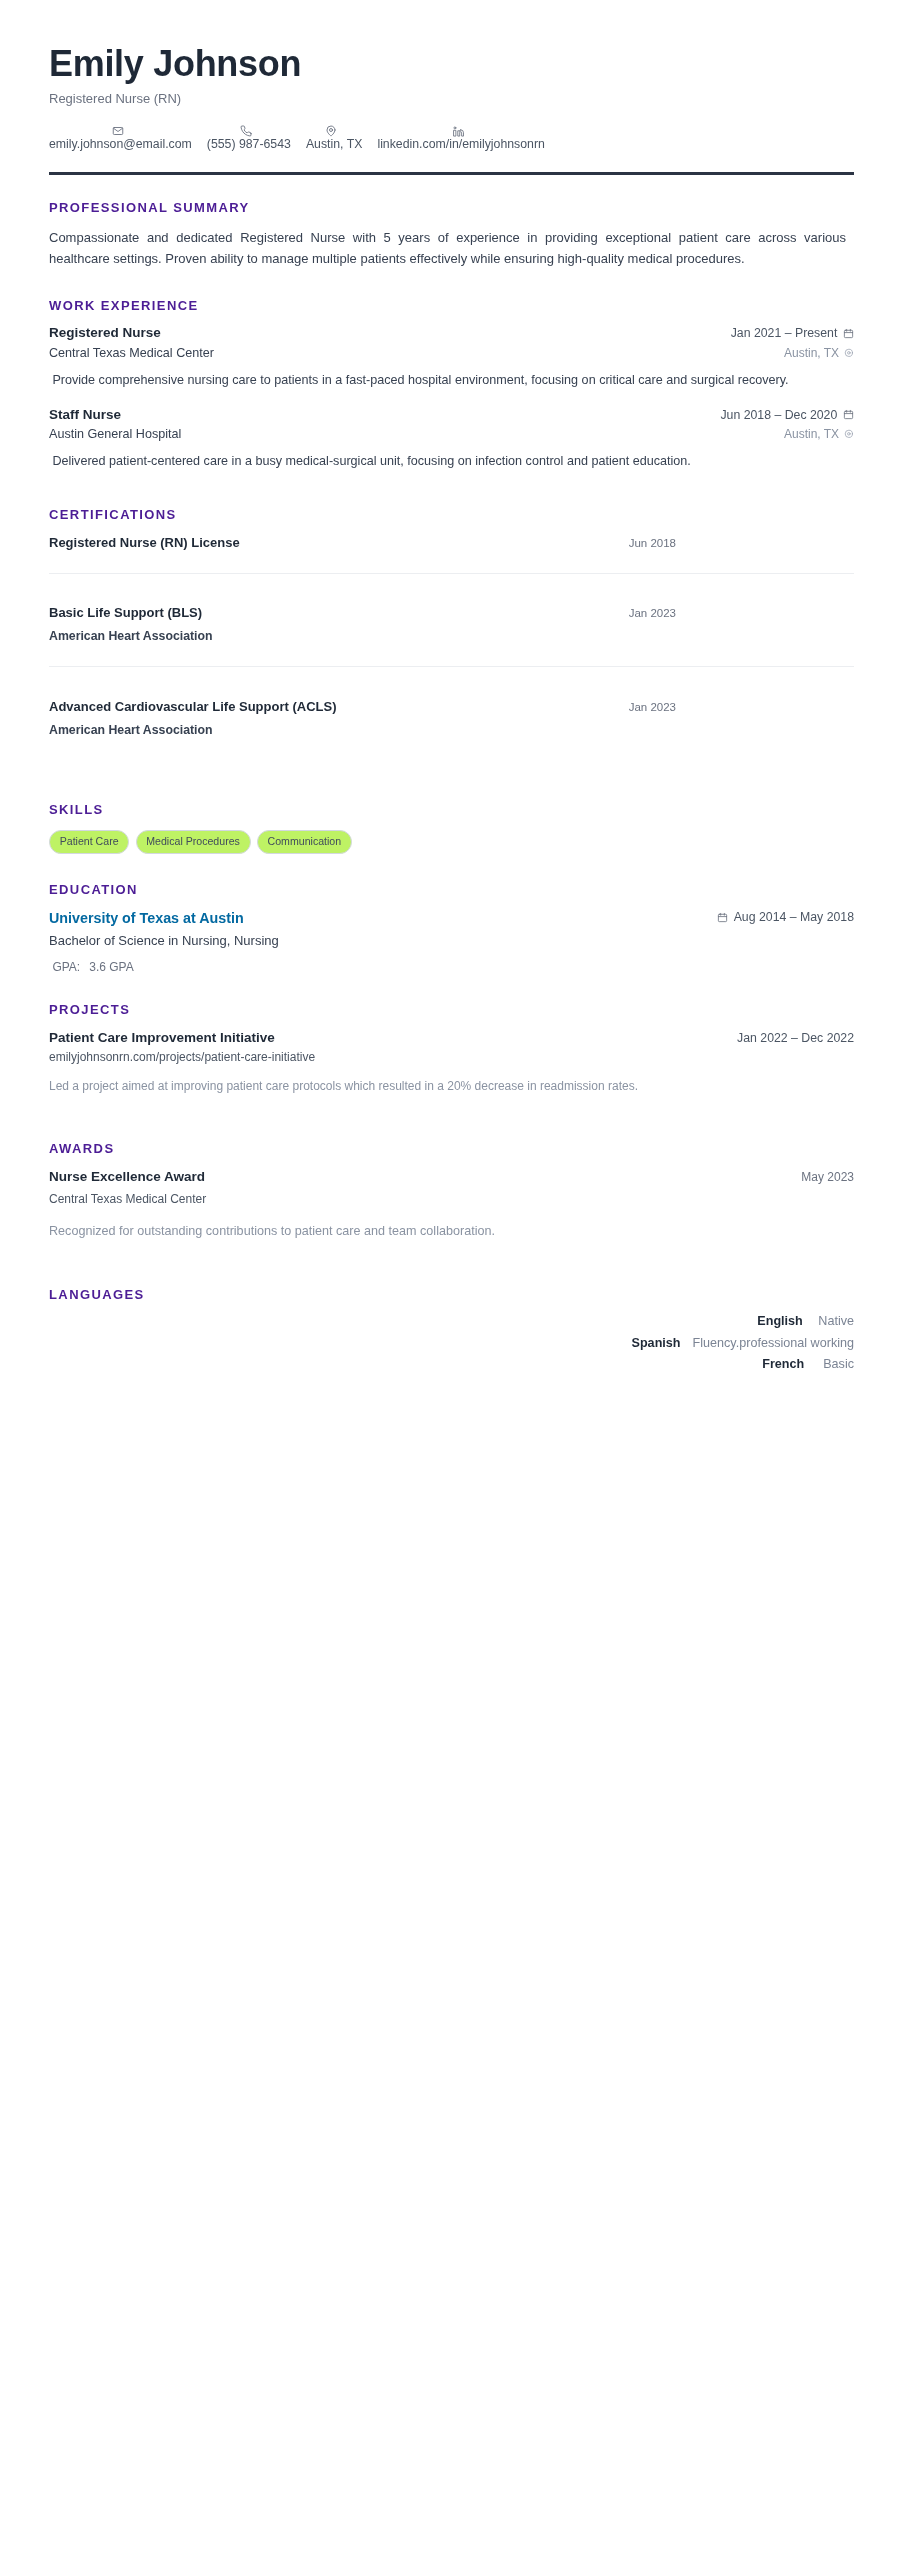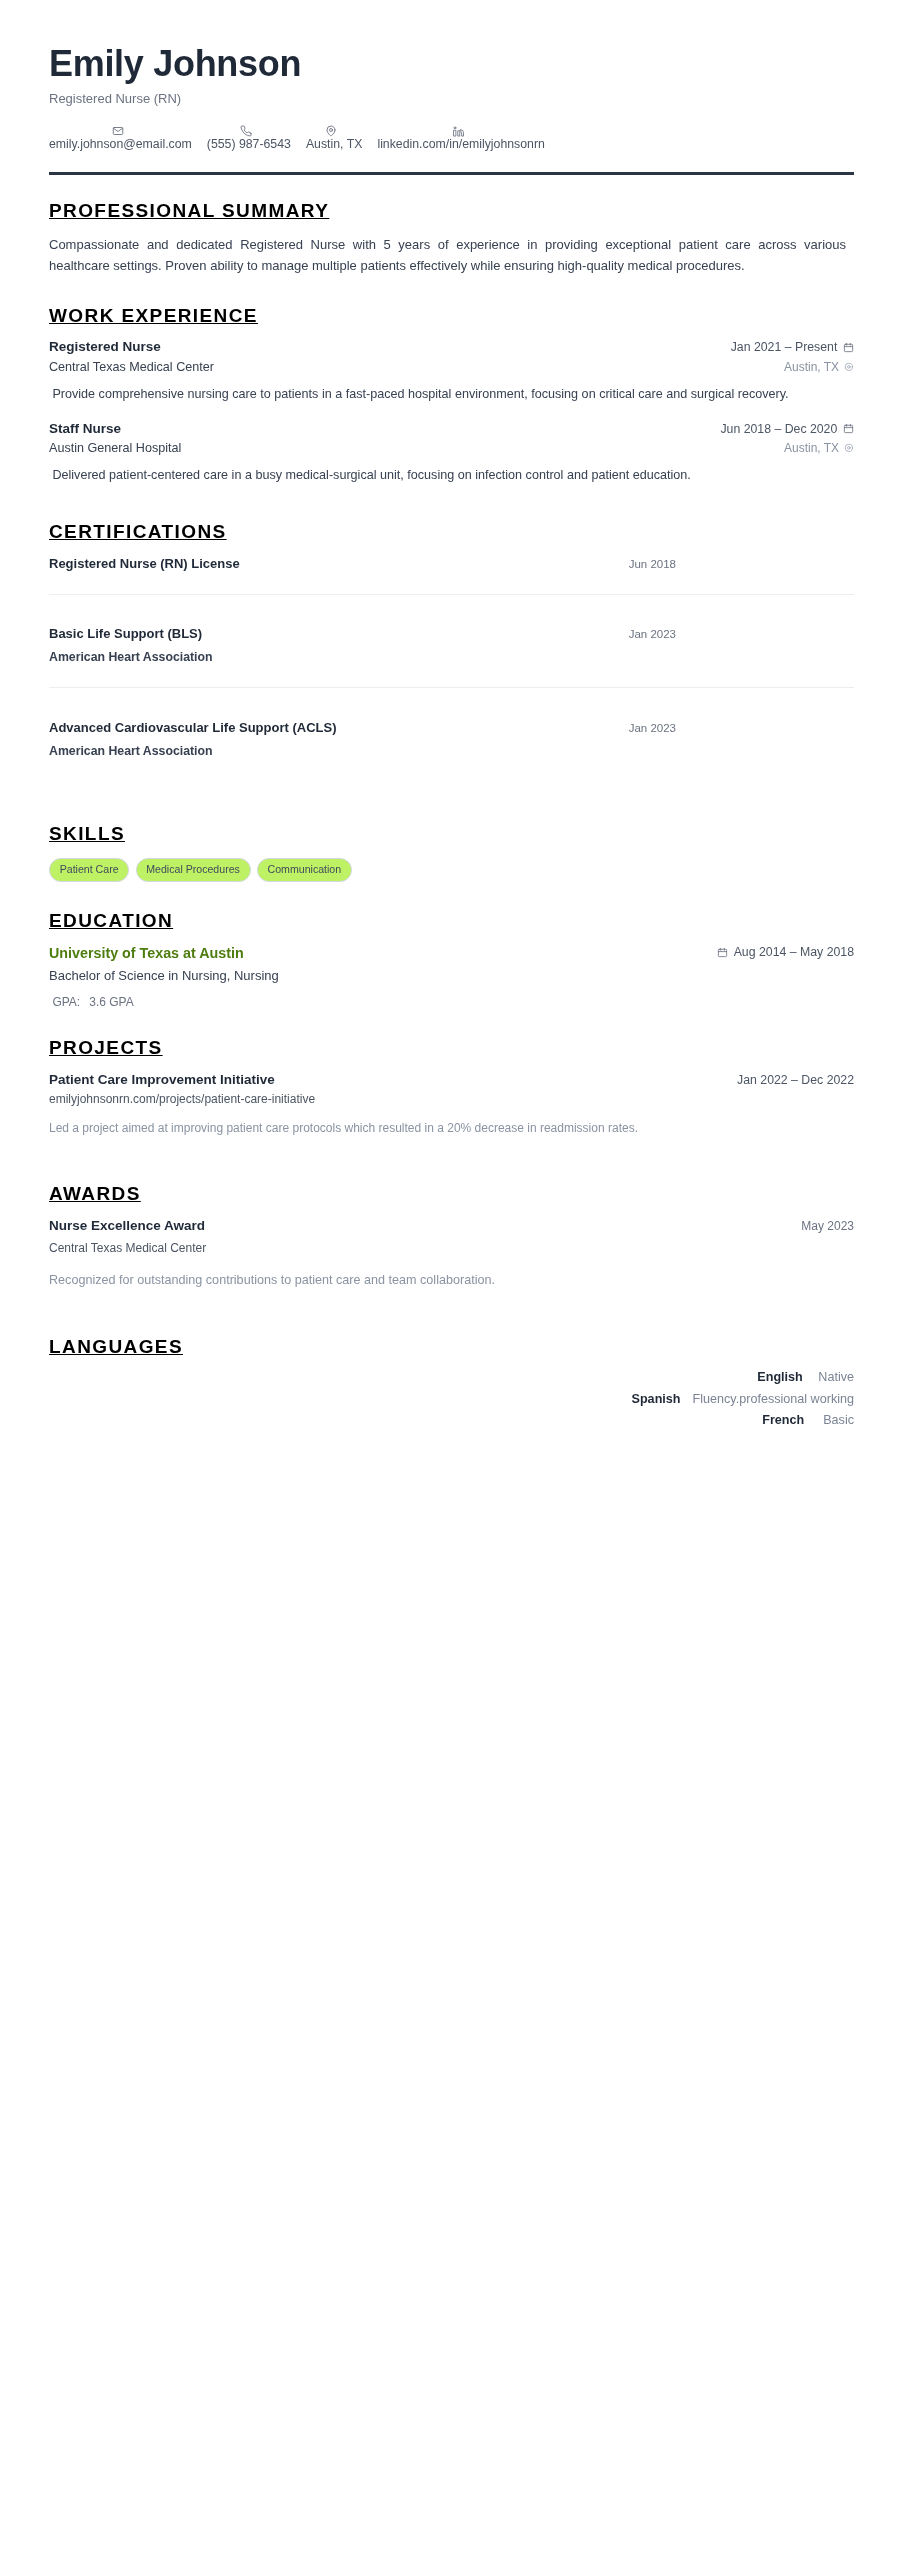--- a/index.html
+++ b/index.html
@@ -64,27 +64,26 @@
   .rule-dark {
     height: 2.9px;
     background: #2b3444;
     width: 100%;
     margin: 0 0 25px 0;
   }
 
   
   .section { margin-bottom: 2.3px; }
   .section-title {
-    font-size: 19px;
+    font-size: 13px;
     font-weight: 700;
     letter-spacing: 1.4px;
-    color: #000000;
+    color: #4c1d95;
     text-transform: uppercase;
     margin: 0 0 12.6px 0;
-    text-decoration: underline;
   }
   .gap-sm { height: 17px; }
   .gap-md { height: 26px; }
   .gap-lg { height: 33px; }
 
   .summary-text {
     font-size: 13px;
     line-height: 1.62;
     color: #374151;
     margin: 0;
@@ -191,21 +190,21 @@
     padding: 4px 9.7px;
     font-size: 10.6px;
     color: #414b5c;
     line-height: 1.3;
   }
 
   
   .edu-title {
     font-size: 14.3px;
     font-weight: 700;
-    color: #4d7c0f;
+    color: #0369a1;
   }
   .edu-degree {
     font-size: 13px;
     color: #374151;
     margin-top: 7.5px;
   }
   .edu-gpa {
     font-size: 12px;
     color: #6b7280;
     margin-top: 11.5px;

